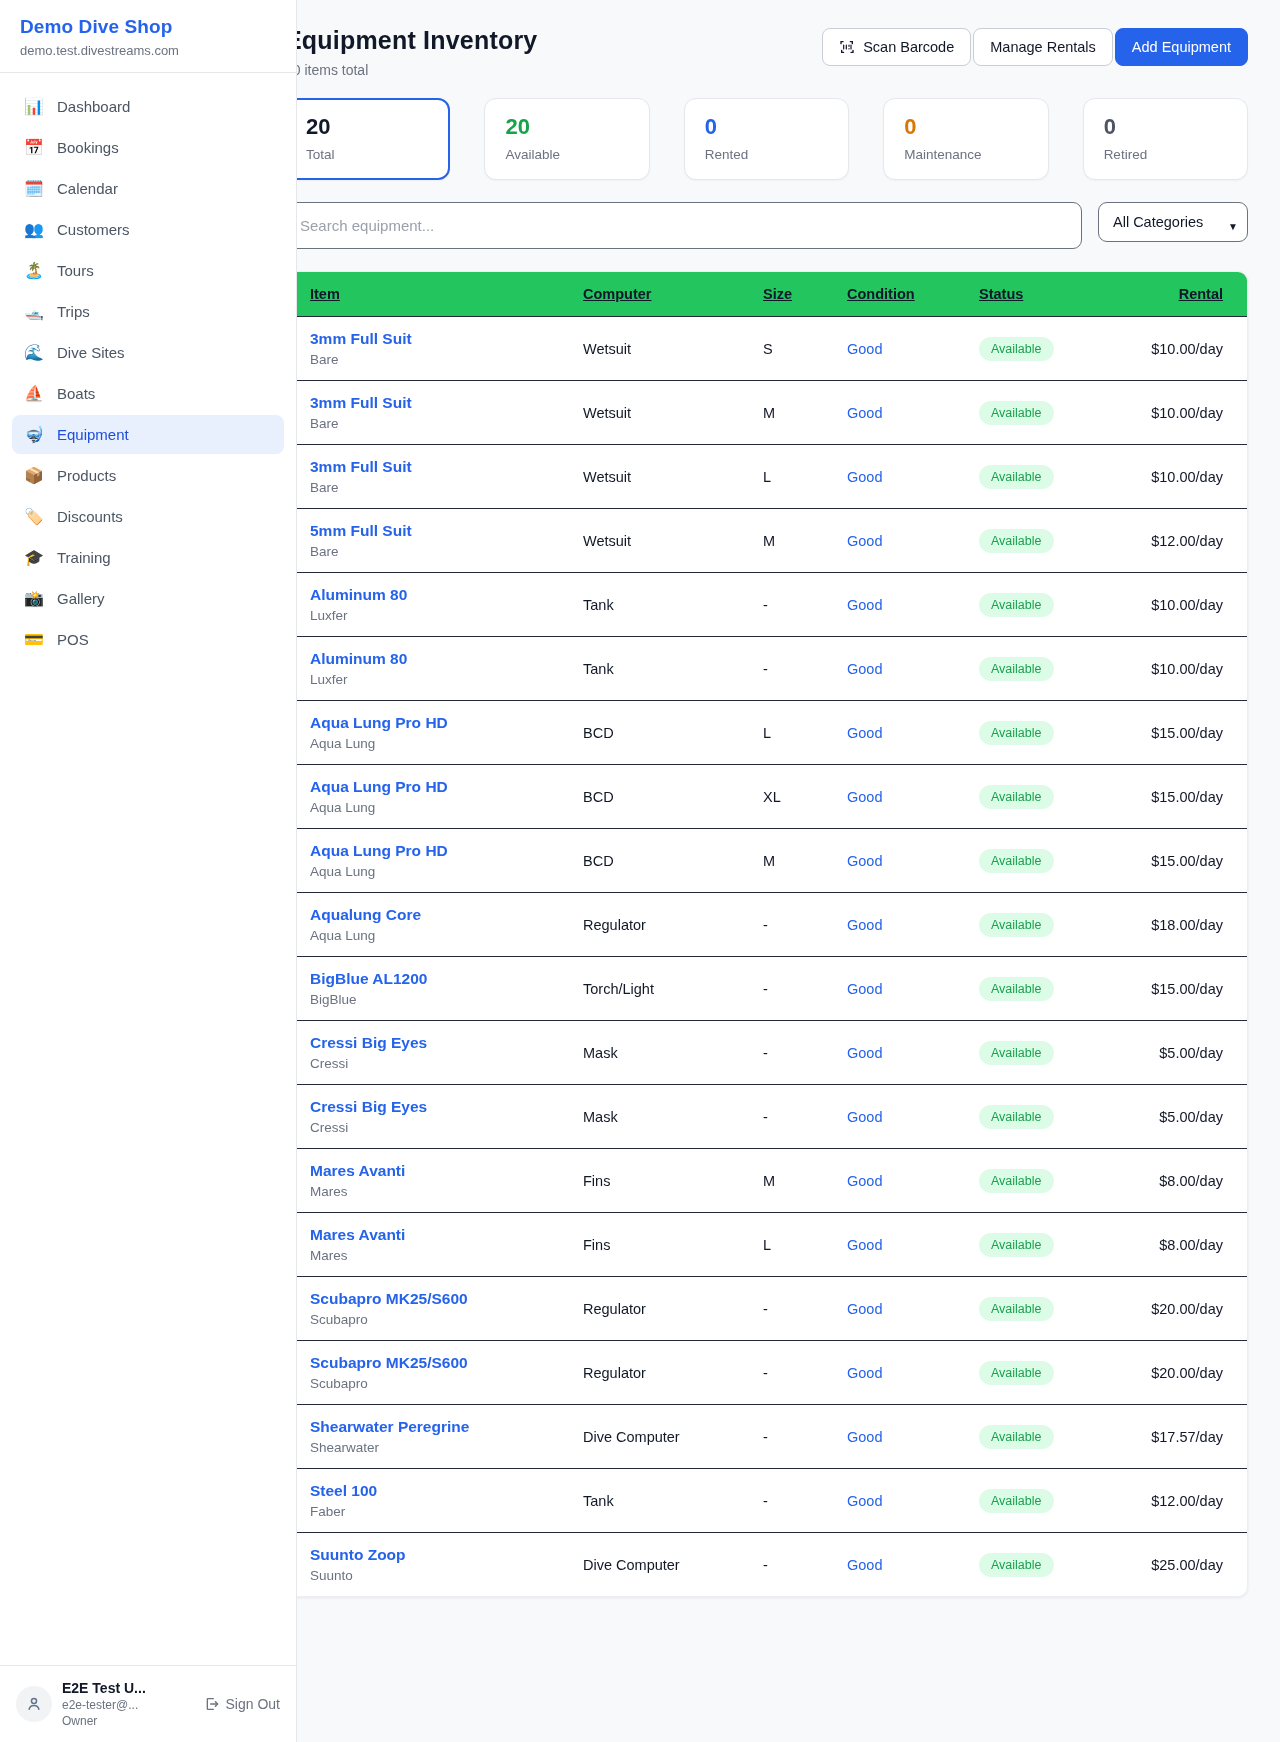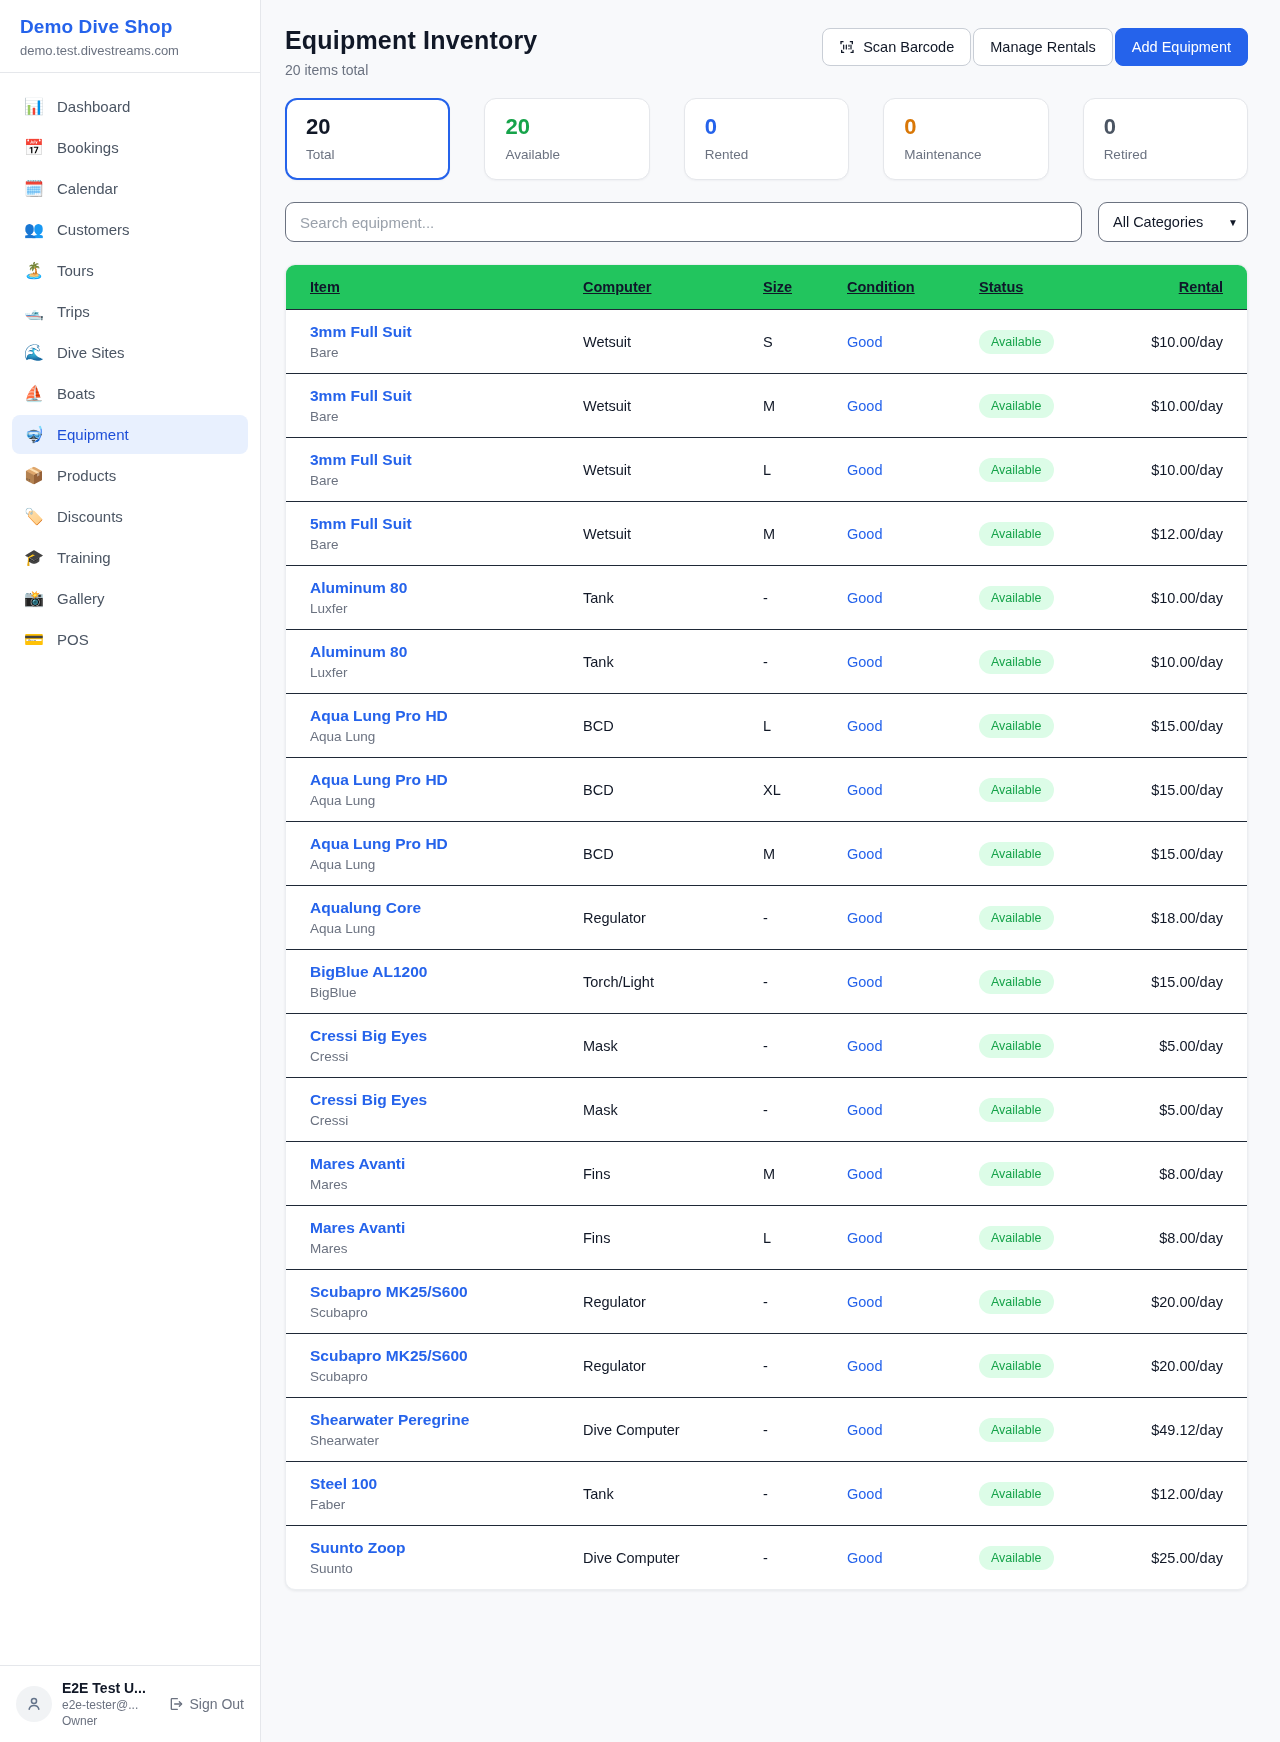--- a/index.html
+++ b/index.html
@@ -7,21 +7,21 @@
   body {
     font-family:"Liberation Sans", sans-serif;
     background:#f8f9fb;
     color:#111827;
     min-height:1742px;
     position:relative;
   }
   
   .sidebar {
     position:absolute; left:0; top:0; bottom:0;
-    width:261px; background:#ffffff;
+    width:297px; background:#ffffff;
     border-right:1px solid #e5e7eb;
     display:flex; flex-direction:column;
     min-height:1742px;
   }
   .brand-box { padding:16px 20px 14px; border-bottom:1px solid #e5e7eb; }
   .brand-title { color:#2563eb; font-size:19px; font-weight:700; letter-spacing:.1px; }
   .brand-domain { color:#6b7280; font-size:13px; margin-top:5px; }
   .nav { padding:14px 12px 10px; flex:0 0 auto; }
   .nav-item {
     display:flex; align-items:center; gap:13px;
@@ -67,21 +67,21 @@
     flex:1 1 0; background:#ffffff; border:1px solid #e5e7eb; border-radius:12px;
     padding:15px 20px 17px; box-shadow:0 1px 2px rgba(16,24,40,.04);
     cursor:pointer;
   }
   .stat-card.selected { border:2px solid #2563eb; padding:14px 19px 16px; }
   .stat-value { font-size:22px; font-weight:700; }
   .stat-label { font-size:13.5px; color:#6b7280; margin-top:7px; }
   
   .filters { display:flex; gap:16px; margin-top:22px; }
   .search-input {
-    flex:1 1 auto; height:40px; border:1px solid #6b7280; border-radius:9px;
+    flex:1 1 auto; height:47px; border:1px solid #6b7280; border-radius:9px;
     padding:0 14px; font-size:15px; font-family:inherit; background:#ffffff; color:#111827;
   }
   .search-input::placeholder { color:#9aa1ab; }
   .select-wrap { position:relative; width:150px; flex:0 0 150px; }
   .cat-select {
     width:100%; height:40px; border:1px solid #6b7280; border-radius:9px;
     background:#ffffff; font-size:14.5px; font-family:inherit; color:#111827;
     padding:0 28px 0 14px; appearance:none; -webkit-appearance:none; cursor:pointer;
   }
   .select-chevron {
@@ -468,21 +468,21 @@
         </div>
         <div class="trow tbody-row">
           <div class="tcell">
             <div class="item-name">Shearwater Peregrine</div>
             <div class="item-brand">Shearwater</div>
           </div>
           <div class="tcell cell-text">Dive Computer</div>
           <div class="tcell cell-text">-</div>
           <div class="tcell"><span class="cond-link">Good</span></div>
           <div class="tcell"><span class="badge">Available</span></div>
-          <div class="tcell right"><span class="price">$49.12/day</span></div>
+          <div class="tcell right"><span class="price">$17.57/day</span></div>
         </div>
         <div class="trow tbody-row">
           <div class="tcell">
             <div class="item-name">Steel 100</div>
             <div class="item-brand">Faber</div>
           </div>
           <div class="tcell cell-text">Tank</div>
           <div class="tcell cell-text">-</div>
           <div class="tcell"><span class="cond-link">Good</span></div>
           <div class="tcell"><span class="badge">Available</span></div>

